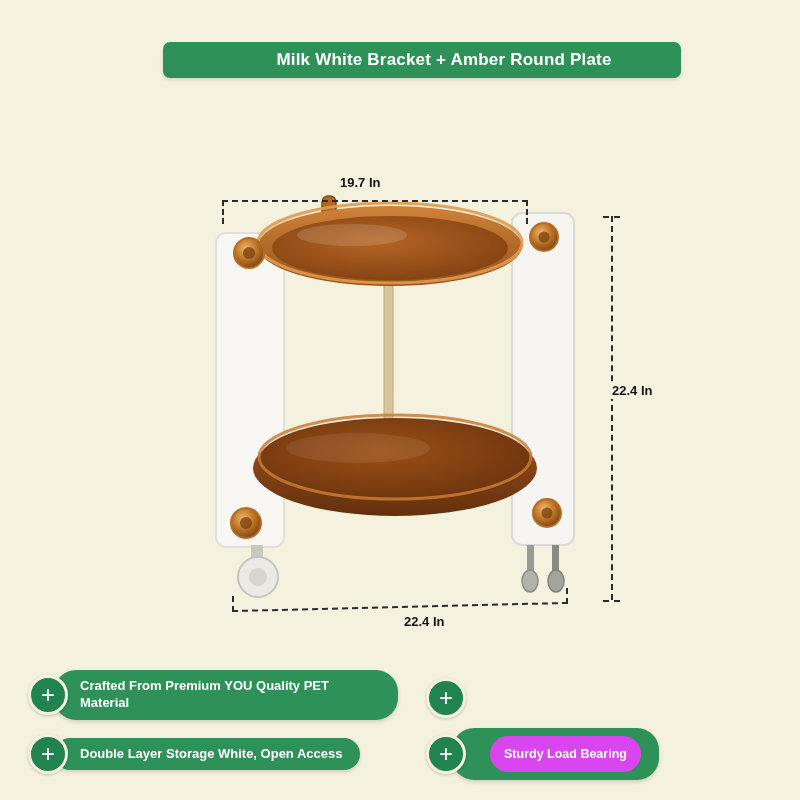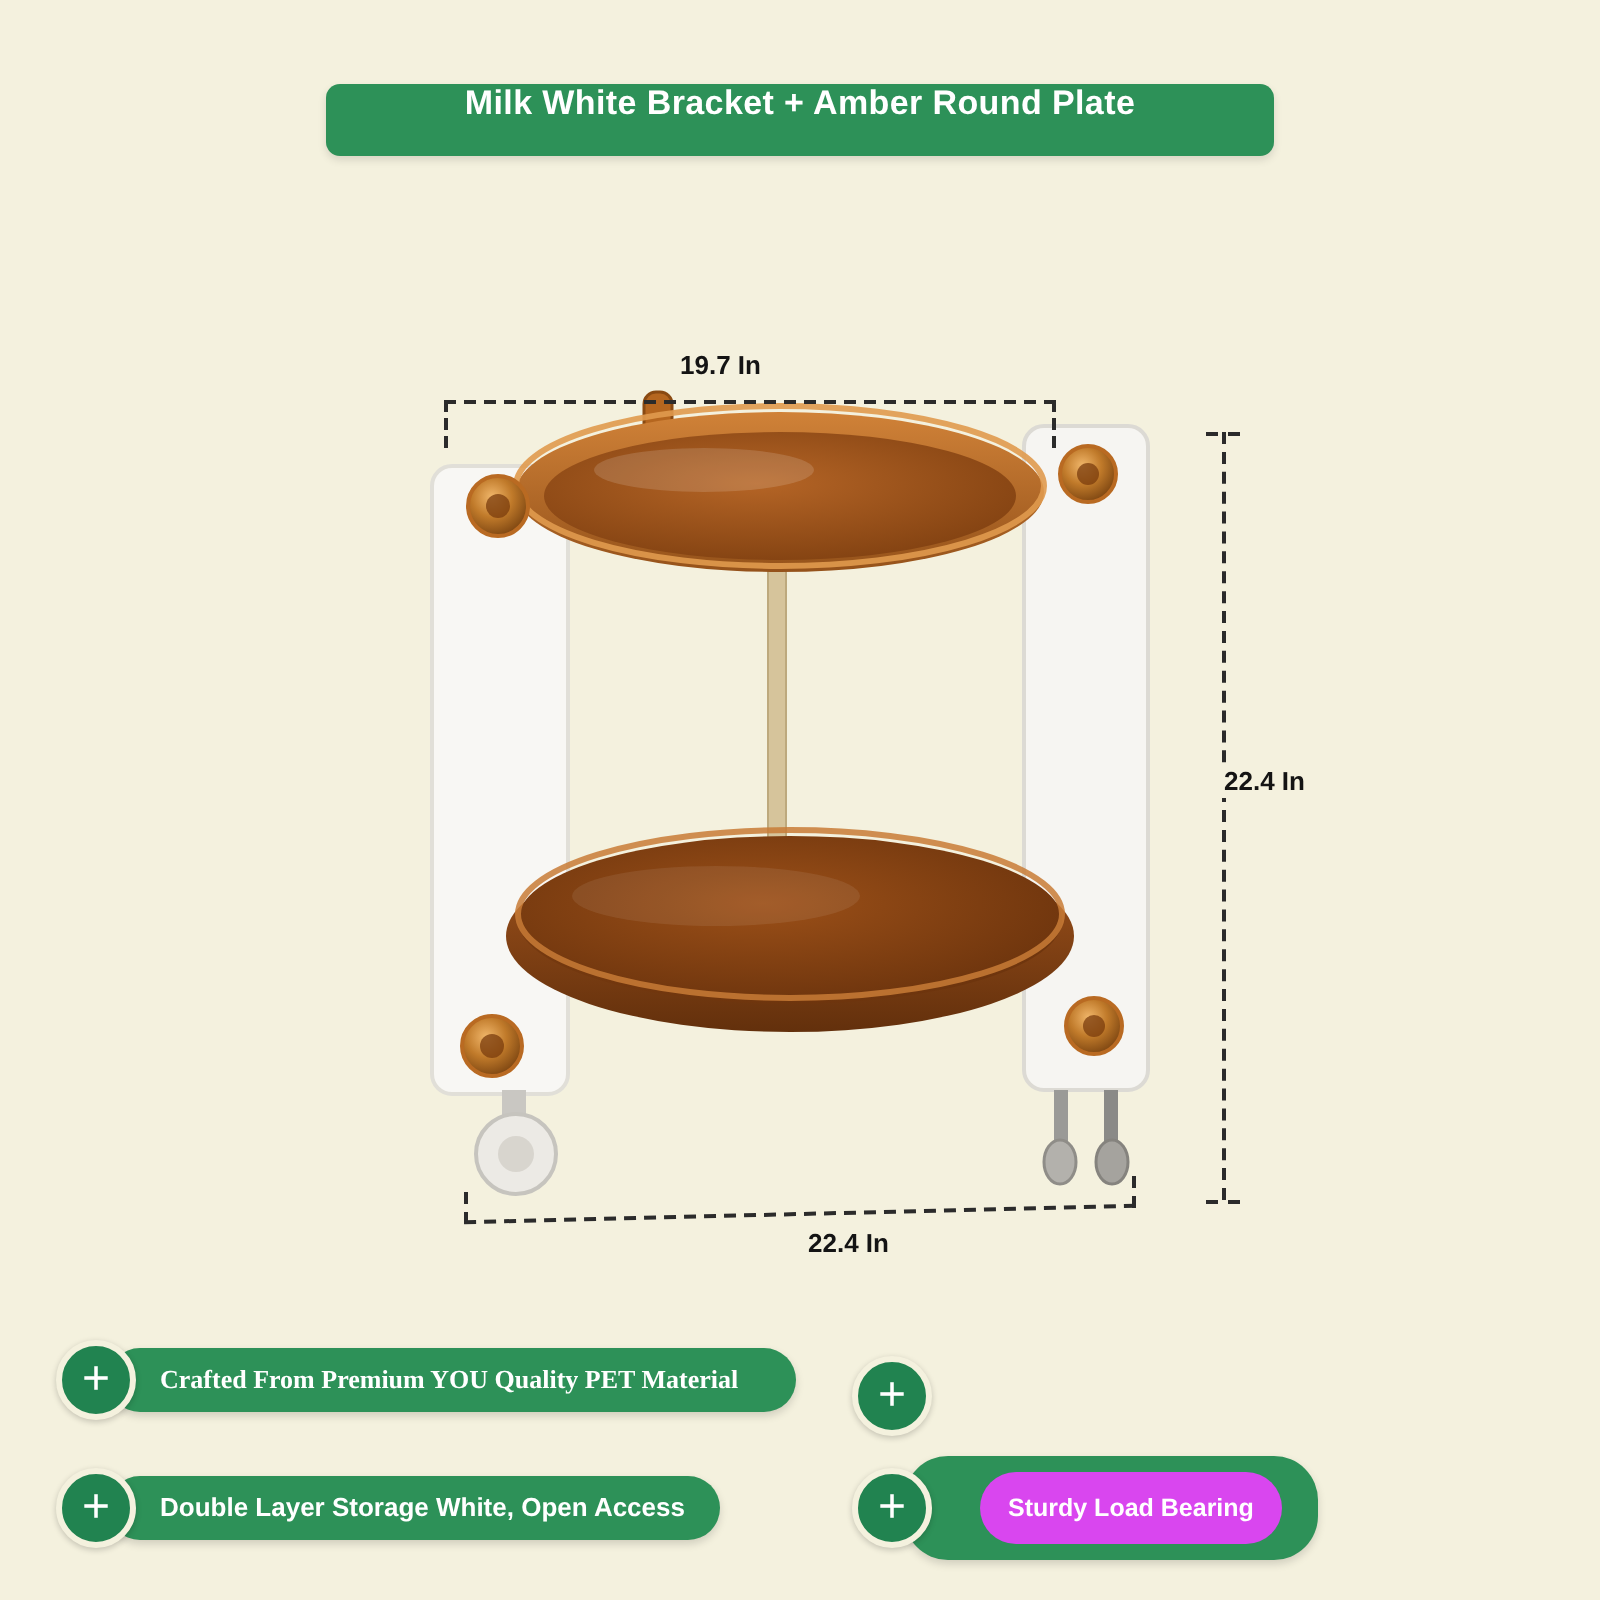--- a/index.html
+++ b/index.html
@@ -1,23 +1,23 @@
 <!DOCTYPE html>
 <html><head>
 <meta charset="utf-8">
 <style>
   html,body{margin:0;padding:0;}
   body{font-family:"Liberation Sans", sans-serif;}
   .stage{position:relative;width:800px;height:800px;background:#f4f1de;overflow:hidden;}
 
   
   .banner{position:absolute;left:163px;top:42px;width:474px;height:36px;
-    background:#2d9158;border-radius:7px;display:flex;align-items:flex-start;justify-content:center;
+    background:#2d9158;border-radius:7px;display:flex;align-items:center;justify-content:center;
     color:#ffffff;font-size:17px;font-weight:700;letter-spacing:.2px;
-    box-shadow:0 2px 4px rgba(0,0,0,.12);}
+    box-shadow:0 2px 4px rgba(0,0,0,.12);padding-left:44px;}
 
   
   .product-svg{position:absolute;left:0;top:0;width:800px;height:800px;}
 
   
   .dim-line-h{position:absolute;height:0;border-top:2px dashed #2b2b2b;}
   .dim-line-v{position:absolute;width:0;border-left:2px dashed #2b2b2b;}
   .dim-label{position:absolute;color:#141414;font-size:13px;font-weight:700;}
   .dim-label.masked{background:#f4f1de;padding:1px 3px;}
 
@@ -27,21 +27,21 @@
     background:#218350;border:3px solid #f4f1de;box-sizing:border-box;
     display:flex;align-items:center;justify-content:center;z-index:2;
     color:#fff;font-size:24px;font-weight:400;line-height:1;
     box-shadow:0 1px 3px rgba(0,0,0,.2);}
   .pill{margin-left:-14px;background:#2d9158;color:#fff;border-radius:22px;
     padding:8px 18px 8px 26px;font-size:13px;font-weight:700;line-height:1.3;
     display:flex;align-items:center;box-shadow:0 2px 4px rgba(0,0,0,.15);}
   .pill .txt{display:block;}
   .pill-secondary{background:#d946ef;border-radius:18px;padding:10px 14px;margin-left:12px;
     font-size:12.5px;white-space:nowrap;}
-  .w300{width:300px;font-family:Liberation Serif, serif;}
+  .w300{width:300px;}
   .w150{width:158px;font-size:12.5px;}
 </style>
 </head>
 <body>
 
 <div class="stage">
 
   <div class="banner">
     <span>Milk White Bracket + Amber Round Plate</span>
   </div>

